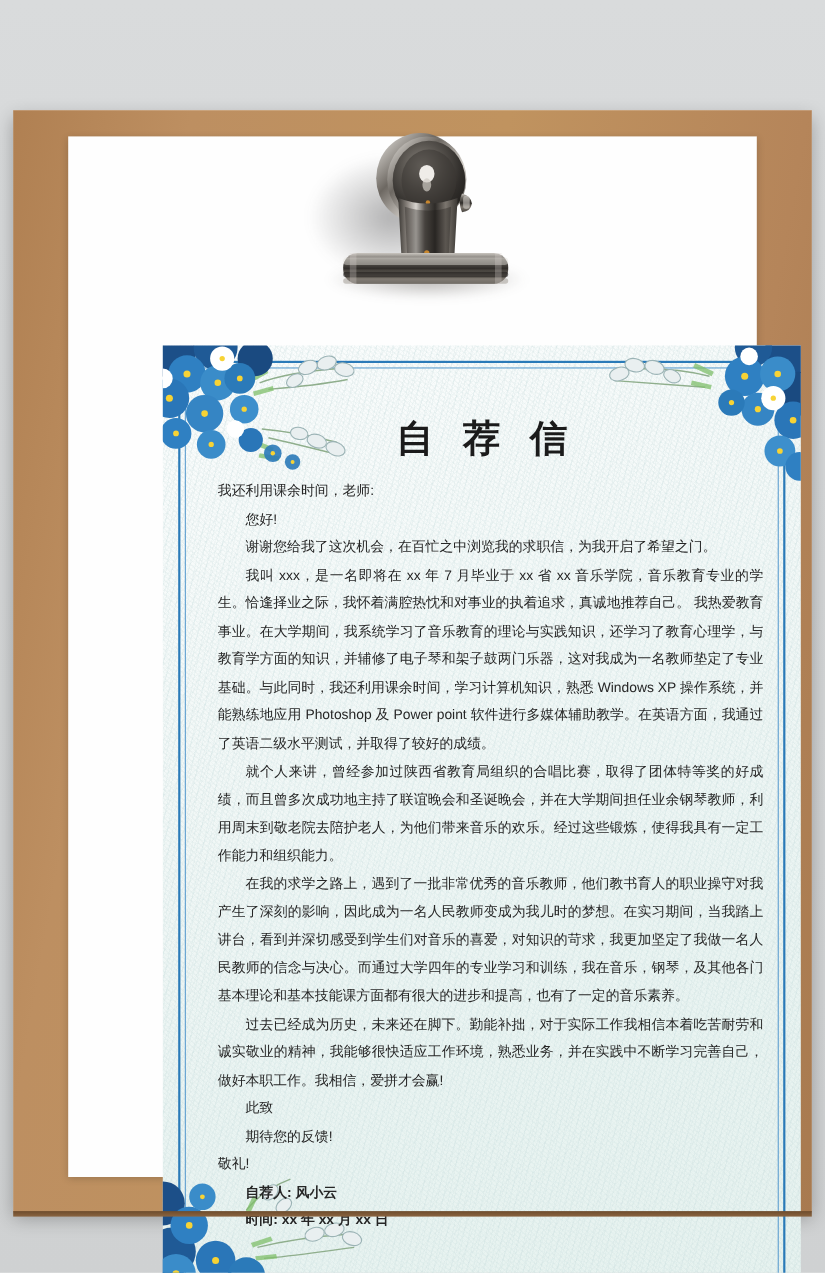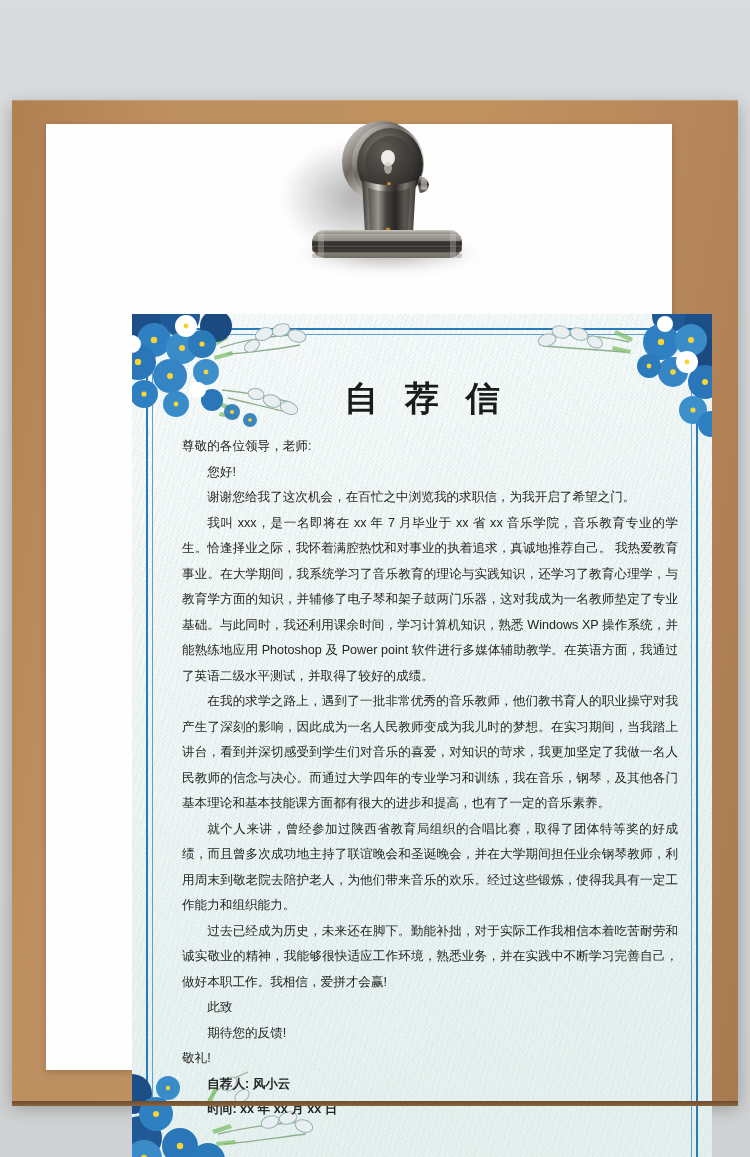--- a/index.html
+++ b/index.html
@@ -18,21 +18,21 @@
     position:absolute;left:12px;top:100px;width:726px;height:1002px;
     background:linear-gradient(100deg,#b08052 0%,#bd8f61 18%,#c0935f 50%,#b5855a 80%,#a87a4f 100%);
     box-shadow:0 6px 16px rgba(0,0,0,.28), 0 1px 0 rgba(255,255,255,.18) inset;
   }
   .clipboard:after{
     content:"";position:absolute;left:0;right:0;bottom:-4px;height:5px;
     background:linear-gradient(180deg,#6d4c2d,#8a6440);
   }
   
   .paper{
-    position:absolute;left:34px;top:24px;width:626px;height:946px;
+    position:absolute;left:50px;top:24px;width:626px;height:946px;
     background:#fefefe;
     box-shadow:0 2px 7px rgba(0,0,0,.18);
   }
   
   .letter{
     position:absolute;left:86px;top:190px;width:580px;height:866px;
     background:
       repeating-linear-gradient(102deg, rgba(200,222,222,.20) 0px, rgba(200,222,222,.20) 1px, rgba(255,255,255,0) 1px, rgba(255,255,255,0) 5px),
       repeating-linear-gradient(-70deg, rgba(196,218,220,.16) 0px, rgba(196,218,220,.16) 1px, rgba(255,255,255,0) 1px, rgba(255,255,255,0) 7px),
       repeating-linear-gradient(14deg, rgba(208,228,228,.13) 0px, rgba(208,228,228,.13) 1px, rgba(255,255,255,0) 1px, rgba(255,255,255,0) 4px),
@@ -259,26 +259,26 @@
               <circle cx="90" cy="144" r="2.4"></circle>
             <circle cx="116" cy="134" r="2.2"></circle>
               <circle cx="46" cy="46" r="2.2"></circle>
           </g>
         </g>
       </svg>
 
       <div class="title">自 荐 信</div>
 
       <div class="body">
-        <p class="p-plain">尊敬的各位领导，老师:</p>
+        <p class="p-plain">我还利用课余时间，老师:</p>
         <p class="p-indent">您好!</p>
         <p class="p-indent">谢谢您给我了这次机会，在百忙之中浏览我的求职信，为我开启了希望之门。</p>
         <p class="p-indent">我叫 xxx，是一名即将在 xx 年 7 月毕业于 xx 省 xx 音乐学院，音乐教育专业的学生。恰逢择业之际，我怀着满腔热忱和对事业的执着追求，真诚地推荐自己。 我热爱教育事业。在大学期间，我系统学习了音乐教育的理论与实践知识，还学习了教育心理学，与教育学方面的知识，并辅修了电子琴和架子鼓两门乐器，这对我成为一名教师垫定了专业基础。与此同时，我还利用课余时间，学习计算机知识，熟悉 Windows XP 操作系统，并能熟练地应用 Photoshop 及 Power point 软件进行多媒体辅助教学。在英语方面，我通过了英语二级水平测试，并取得了较好的成绩。</p>
+        <p class="p-indent">就个人来讲，曾经参加过陕西省教育局组织的合唱比赛，取得了团体特等奖的好成绩，而且曾多次成功地主持了联谊晚会和圣诞晚会，并在大学期间担任业余钢琴教师，利用周末到敬老院去陪护老人，为他们带来音乐的欢乐。经过这些锻炼，使得我具有一定工作能力和组织能力。</p>
         <p class="p-indent">在我的求学之路上，遇到了一批非常优秀的音乐教师，他们教书育人的职业操守对我产生了深刻的影响，因此成为一名人民教师变成为我儿时的梦想。在实习期间，当我踏上讲台，看到并深切感受到学生们对音乐的喜爱，对知识的苛求，我更加坚定了我做一名人民教师的信念与决心。而通过大学四年的专业学习和训练，我在音乐，钢琴，及其他各门基本理论和基本技能课方面都有很大的进步和提高，也有了一定的音乐素养。</p>
-        <p class="p-indent">就个人来讲，曾经参加过陕西省教育局组织的合唱比赛，取得了团体特等奖的好成绩，而且曾多次成功地主持了联谊晚会和圣诞晚会，并在大学期间担任业余钢琴教师，利用周末到敬老院去陪护老人，为他们带来音乐的欢乐。经过这些锻炼，使得我具有一定工作能力和组织能力。</p>
         <p class="p-indent">过去已经成为历史，未来还在脚下。勤能补拙，对于实际工作我相信本着吃苦耐劳和诚实敬业的精神，我能够很快适应工作环境，熟悉业务，并在实践中不断学习完善自己，做好本职工作。我相信，爱拼才会赢!</p>
         <p class="p-indent">此致</p>
         <p class="p-indent">期待您的反馈!</p>
         <p class="p-plain">敬礼!</p>
         <div class="sig">
           <p>自荐人: 风小云</p>
           <p>时间: xx 年 xx 月 xx 日</p>
         </div>
       </div>
 

